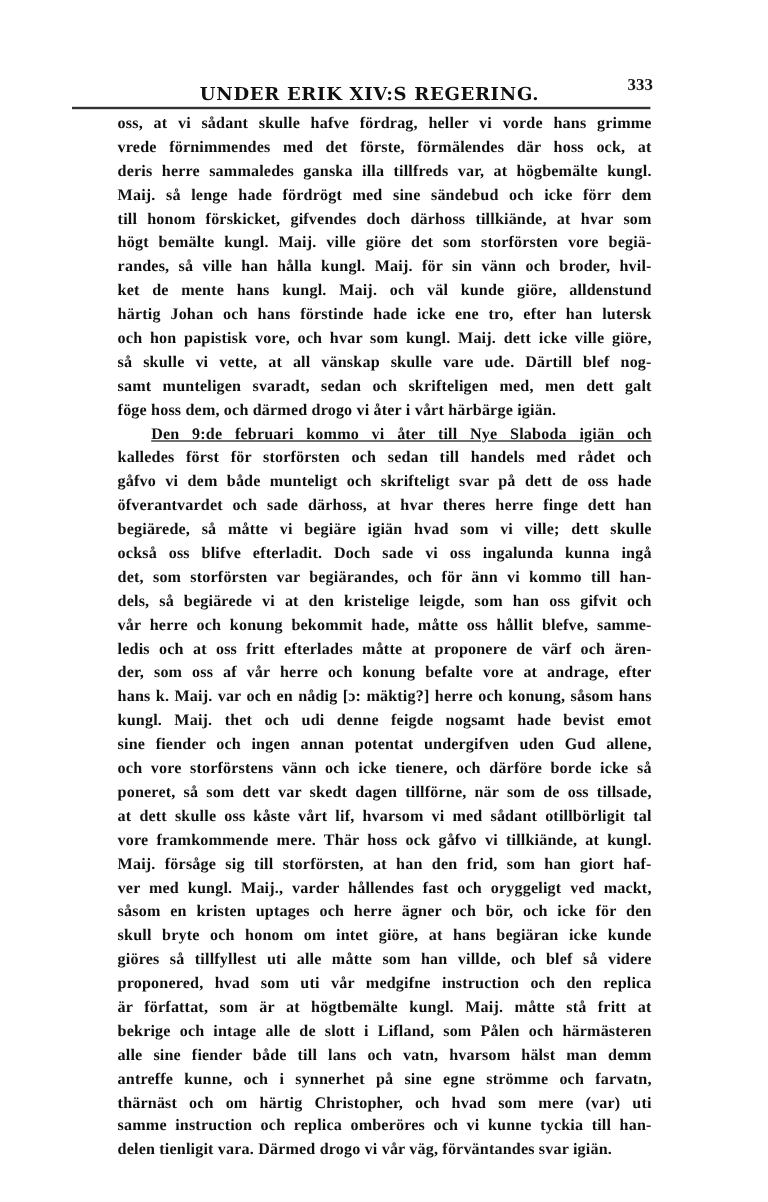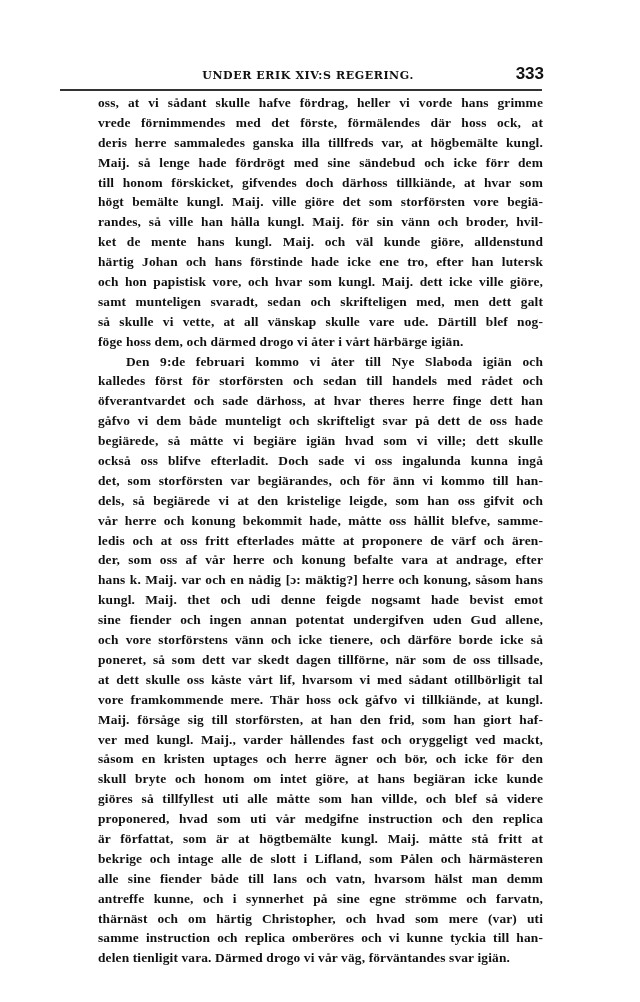--- a/index.html
+++ b/index.html
@@ -7,42 +7,42 @@
     .page {
       position: absolute; left: 0; top: 0; width: 640px; height: 1002px;
       background: #ffffff; color: #111111;
       font-family: "DejaVu Serif", "Liberation Serif", serif;
     }
     .header {
       position: absolute; left: 72px; top: 64px; width: 472px; height: 22px;
     }
     .running-title {
       position: absolute; left: 0; width: 472px; top: 5px; text-align: center;
-      font-size: 11px; letter-spacing: 0.6px; font-weight: bold;
+      font-size: 15px; letter-spacing: 0.6px; font-weight: bold;
     }
     .page-number {
-      position: absolute; right: 0; top: 0; font-size: 17px; font-weight: bold;
-      font-family: Liberation Sans, sans-serif;
+      position: absolute; right: 0; top: 0; font-size: 14px; font-weight: bold;
+      font-family: Liberation Serif, serif;
     }
     .rule {
       position: absolute; left: 60px; top: 89px; width: 482px; height: 1.5px;
       background: #333;
     }
     .body-text {
       position: absolute; left: 72px; top: 93px; width: 471px;
     }
     .line {
       display: block; height: 19.9px; line-height: 19.9px;
       font-size: 13.4px; font-weight: bold; white-space: nowrap;
       text-align: justify; text-align-last: justify;
       font-family: "Liberation Serif", serif;
       letter-spacing: 0.15px;
       margin-left: 26px;
     }
-    .line.indent { padding-left: 28px; }
+    .line.indent { padding-left: 28px; text-decoration: underline; }
     .line.last { text-align-last: left; }
   </style>
 </head>
 <body>
 
 <div class="page">
   <div class="header">
     <div class="running-title">UNDER ERIK XIV:S REGERING.</div>
     <div class="page-number">333</div>
   </div>
@@ -51,34 +51,34 @@
       <span class="line">oss, at vi sådant skulle hafve fördrag, heller vi vorde hans grimme</span>
       <span class="line">vrede förnimmendes med det förste, förmälendes där hoss ock, at</span>
       <span class="line">deris herre sammaledes ganska illa tillfreds var, at högbemälte kungl.</span>
       <span class="line">Maij. så lenge hade fördrögt med sine sändebud och icke förr dem</span>
       <span class="line">till honom förskicket, gifvendes doch därhoss tillkiände, at hvar som</span>
       <span class="line">högt bemälte kungl. Maij. ville giöre det som storförsten vore begiä-</span>
       <span class="line">randes, så ville han hålla kungl. Maij. för sin vänn och broder, hvil-</span>
       <span class="line">ket de mente hans kungl. Maij. och väl kunde giöre, alldenstund</span>
       <span class="line">härtig Johan och hans förstinde hade icke ene tro, efter han lutersk</span>
       <span class="line">och hon papistisk vore, och hvar som kungl. Maij. dett icke ville giöre,</span>
+      <span class="line">så skulle vi vette, at all vänskap skulle vare ude. Därtill blef nog-</span>
       <span class="line">samt munteligen svaradt, sedan och skrifteligen med, men dett galt</span>
-      <span class="line">så skulle vi vette, at all vänskap skulle vare ude. Därtill blef nog-</span>
       <span class="line last">föge hoss dem, och därmed drogo vi åter i vårt härbärge igiän.</span>
       <span class="line indent">Den 9:de februari kommo vi åter till Nye Slaboda igiän och</span>
       <span class="line">kalledes först för storförsten och sedan till handels med rådet och</span>
+      <span class="line">gåfvo vi dem både munteligt och skrifteligt svar på dett de oss hade</span>
       <span class="line">öfverantvardet och sade därhoss, at hvar theres herre finge dett han</span>
-      <span class="line">gåfvo vi dem både munteligt och skrifteligt svar på dett de oss hade</span>
       <span class="line">begiärede, så måtte vi begiäre igiän hvad som vi ville; dett skulle</span>
       <span class="line">också oss blifve efterladit. Doch sade vi oss ingalunda kunna ingå</span>
       <span class="line">det, som storförsten var begiärandes, och för änn vi kommo till han-</span>
       <span class="line">dels, så begiärede vi at den kristelige leigde, som han oss gifvit och</span>
       <span class="line">vår herre och konung bekommit hade, måtte oss hållit blefve, samme-</span>
       <span class="line">ledis och at oss fritt efterlades måtte at proponere de värf och ären-</span>
-      <span class="line">der, som oss af vår herre och konung befalte vara at andrage, efter</span>
+      <span class="line">der, som oss af vår herre och konung befalte vore at andrage, efter</span>
       <span class="line">hans k. Maij. var och en nådig [ɔ: mäktig?] herre och konung, såsom hans</span>
       <span class="line">kungl. Maij. thet och udi denne feigde nogsamt hade bevist emot</span>
       <span class="line">sine fiender och ingen annan potentat undergifven uden Gud allene,</span>
       <span class="line">och vore storförstens vänn och icke tienere, och därföre borde icke så</span>
       <span class="line">poneret, så som dett var skedt dagen tillförne, när som de oss tillsade,</span>
       <span class="line">at dett skulle oss kåste vårt lif, hvarsom vi med sådant otillbörligit tal</span>
       <span class="line">vore framkommende mere. Thär hoss ock gåfvo vi tillkiände, at kungl.</span>
       <span class="line">Maij. försåge sig till storförsten, at han den frid, som han giort haf-</span>
       <span class="line">ver med kungl. Maij., varder hållendes fast och oryggeligt ved mackt,</span>
       <span class="line">såsom en kristen uptages och herre ägner och bör, och icke för den</span>

